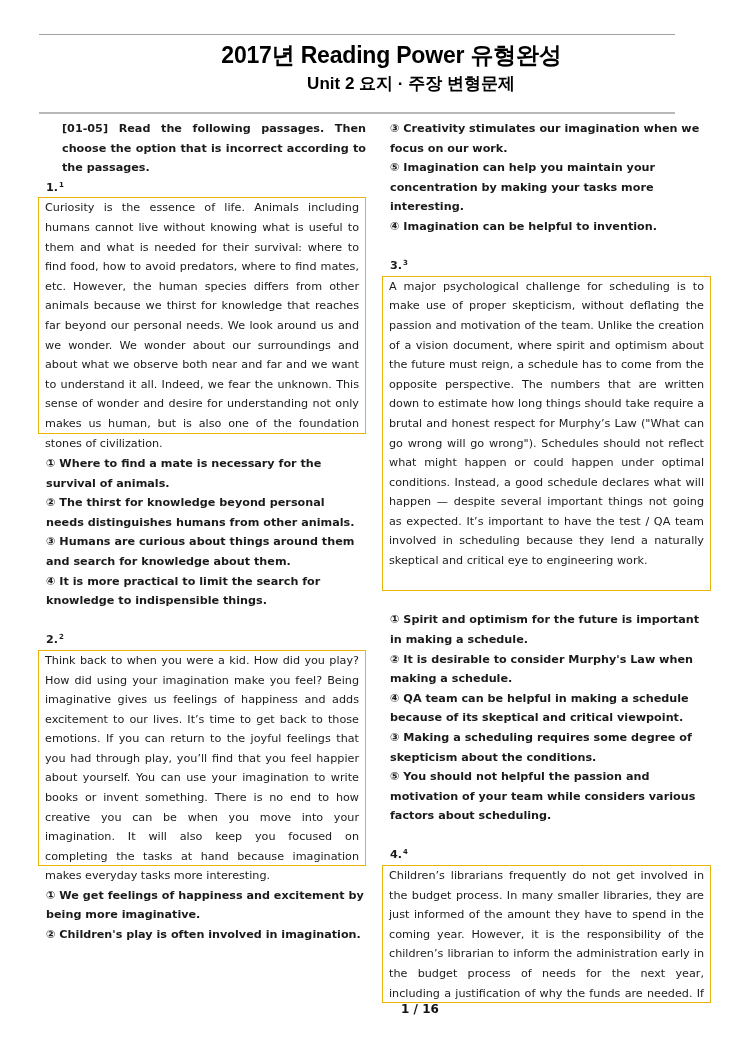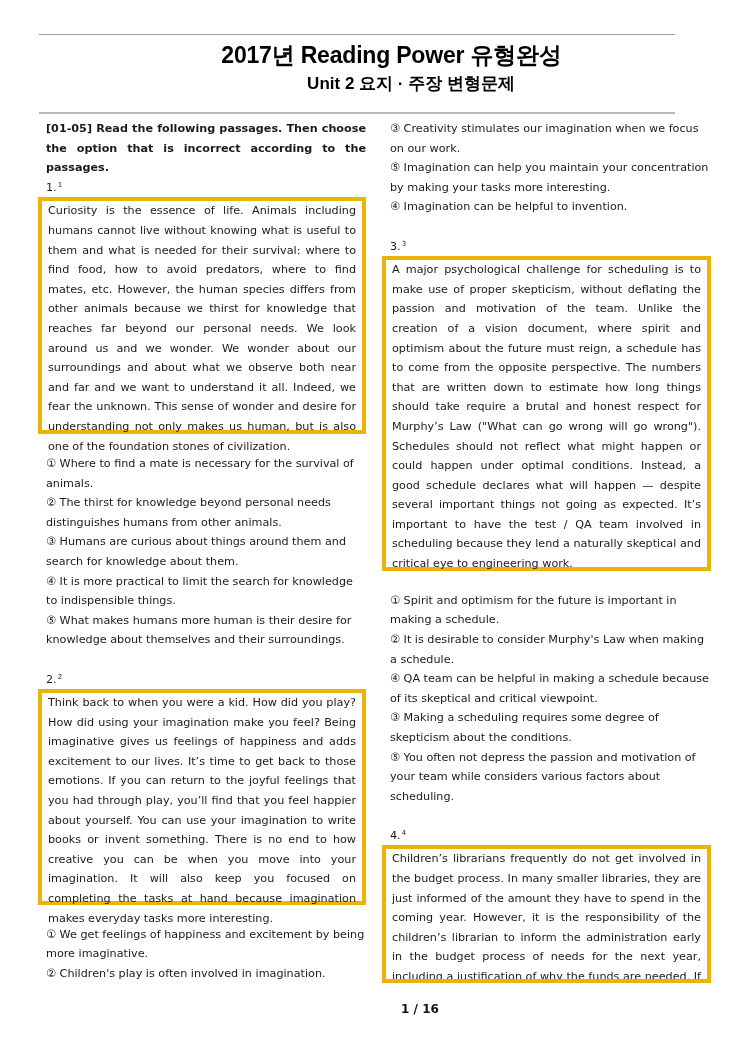--- a/index.html
+++ b/index.html
@@ -17,30 +17,30 @@
     }
     .subtitle {
       position: absolute; top: 72px; left: 0; width: 750px; text-align: center;
       font-family: "Liberation Sans", sans-serif; font-weight: bold; font-size: 17px; color: #000; margin-left: 36px;
     }
 
     .col { position: absolute; top: 119px; font-size: 11.2px; line-height: 19.6px; }
     .col.left { left: 38px; width: 328px; }
     .col.right { left: 382px; width: 329px; }
 
-    .instr { font-weight: bold; padding-left: 8px; text-align: justify; }
-    .qnum { font-weight: normal; padding-left: 8px; }
+    .instr { font-weight: bold; padding-left: 8px; text-align: justify; margin-left: 16px; }
+    .qnum { font-weight: bold; padding-left: 8px; }
     .qnum sup { font-size: 7px; vertical-align: top; position: relative; top: -2px; margin-left: 1px; }
 
     .passage {
-      border: 4px solid #eab308; padding: 0 6px 0 6px; text-align: justify;
+      border: 1px solid #eab308; padding: 0 6px 0 6px; text-align: justify;
       text-align-last: left; font-size: 11.2px; line-height: 19.6px;
     }
     .options { padding-left: 8px; }
-    .opt { display: block; }
+    .opt { display: block; font-weight: bold; }
     .gap-s { height: 19.6px; }
 
     .page-num {
       position: absolute; top: 1002px; left: 0; width: 750px; text-align: center;
       font-weight: bold; font-size: 12px; color: #111; margin-left: 45px;
     }
   </style>
 </head>
 <body>
 
@@ -53,21 +53,20 @@
   <div class="instr">[01-05] Read the following passages. Then choose the option that is incorrect according to the passages.</div>
 
   <div class="qnum"><span>1.</span><sup>1</sup></div>
   <div class="passage" style="height:237px;">Curiosity is the essence of life. Animals including humans cannot live without knowing what is useful to them and what is needed for their survival: where to find food, how to avoid predators, where to find mates, etc. However, the human species differs from other animals because we thirst for knowledge that reaches far beyond our personal needs. We look around us and we wonder. We wonder about our surroundings and about what we observe both near and far and we want to understand it all. Indeed, we fear the unknown. This sense of wonder and desire for understanding not only makes us human, but is also one of the foundation stones of civilization.</div>
   <div class="gap-s"></div>
   <div class="options">
     <span class="opt">① Where to find a mate is necessary for the survival of animals.</span>
     <span class="opt">② The thirst for knowledge beyond personal needs distinguishes humans from other animals.</span>
     <span class="opt">③ Humans are curious about things around them and search for knowledge about them.</span>
     <span class="opt">④ It is more practical to limit the search for knowledge to indispensible things.</span>
-    <span class="opt">⑤ What makes humans more human is their desire for knowledge about themselves and their surroundings.</span>
   </div>
   <div class="gap-s"></div>
 
   <div class="qnum"><span>2.</span><sup>2</sup></div>
   <div class="passage" style="height:216px;">Think back to when you were a kid. How did you play? How did using your imagination make you feel? Being imaginative gives us feelings of happiness and adds excitement to our lives. It’s time to get back to those emotions. If you can return to the joyful feelings that you had through play, you’ll find that you feel happier about yourself. You can use your imagination to write books or invent something. There is no end to how creative you can be when you move into your imagination. It will also keep you focused on completing the tasks at hand because imagination makes everyday tasks more interesting.</div>
   <div class="gap-s"></div>
   <div class="options">
     <span class="opt">① We get feelings of happiness and excitement by being more imaginative.</span>
     <span class="opt">② Children's play is often involved in imagination.</span>
   </div>
@@ -82,21 +81,21 @@
   <div class="gap-s"></div>
 
   <div class="qnum"><span>3.</span><sup>3</sup></div>
   <div class="passage" style="height:315px;">A major psychological challenge for scheduling is to make use of proper skepticism, without deflating the passion and motivation of the team. Unlike the creation of a vision document, where spirit and optimism about the future must reign, a schedule has to come from the opposite perspective. The numbers that are written down to estimate how long things should take require a brutal and honest respect for Murphy’s Law ("What can go wrong will go wrong"). Schedules should not reflect what might happen or could happen under optimal conditions. Instead, a good schedule declares what will happen — despite several important things not going as expected. It’s important to have the test / QA team involved in scheduling because they lend a naturally skeptical and critical eye to engineering work.</div>
   <div class="gap-s"></div>
   <div class="options">
     <span class="opt">① Spirit and optimism for the future is important in making a schedule.</span>
     <span class="opt">② It is desirable to consider Murphy's Law when making a schedule.</span>
     <span class="opt">④ QA team can be helpful in making a schedule because of its skeptical and critical viewpoint.</span>
     <span class="opt">③ Making a scheduling requires some degree of skepticism about the conditions.</span>
-    <span class="opt">⑤ You often not depress the passion and motivation of your team while considers various factors about scheduling.</span>
+    <span class="opt">⑤ You should not helpful the passion and motivation of your team while considers various factors about scheduling.</span>
   </div>
   <div class="gap-s"></div>
 
   <div class="qnum"><span>4.</span><sup>4</sup></div>
   <div class="passage" style="height:138px; overflow:hidden;">Children’s librarians frequently do not get involved in the budget process. In many smaller libraries, they are just informed of the amount they have to spend in the coming year. However, it is the responsibility of the children’s librarian to inform the administration early in the budget process of needs for the next year, including a justification of why the funds are needed. If the budget for the previous</div>
 </div>
 
 <div class="page-num">1 / 16</div>
 
 </body></html>

